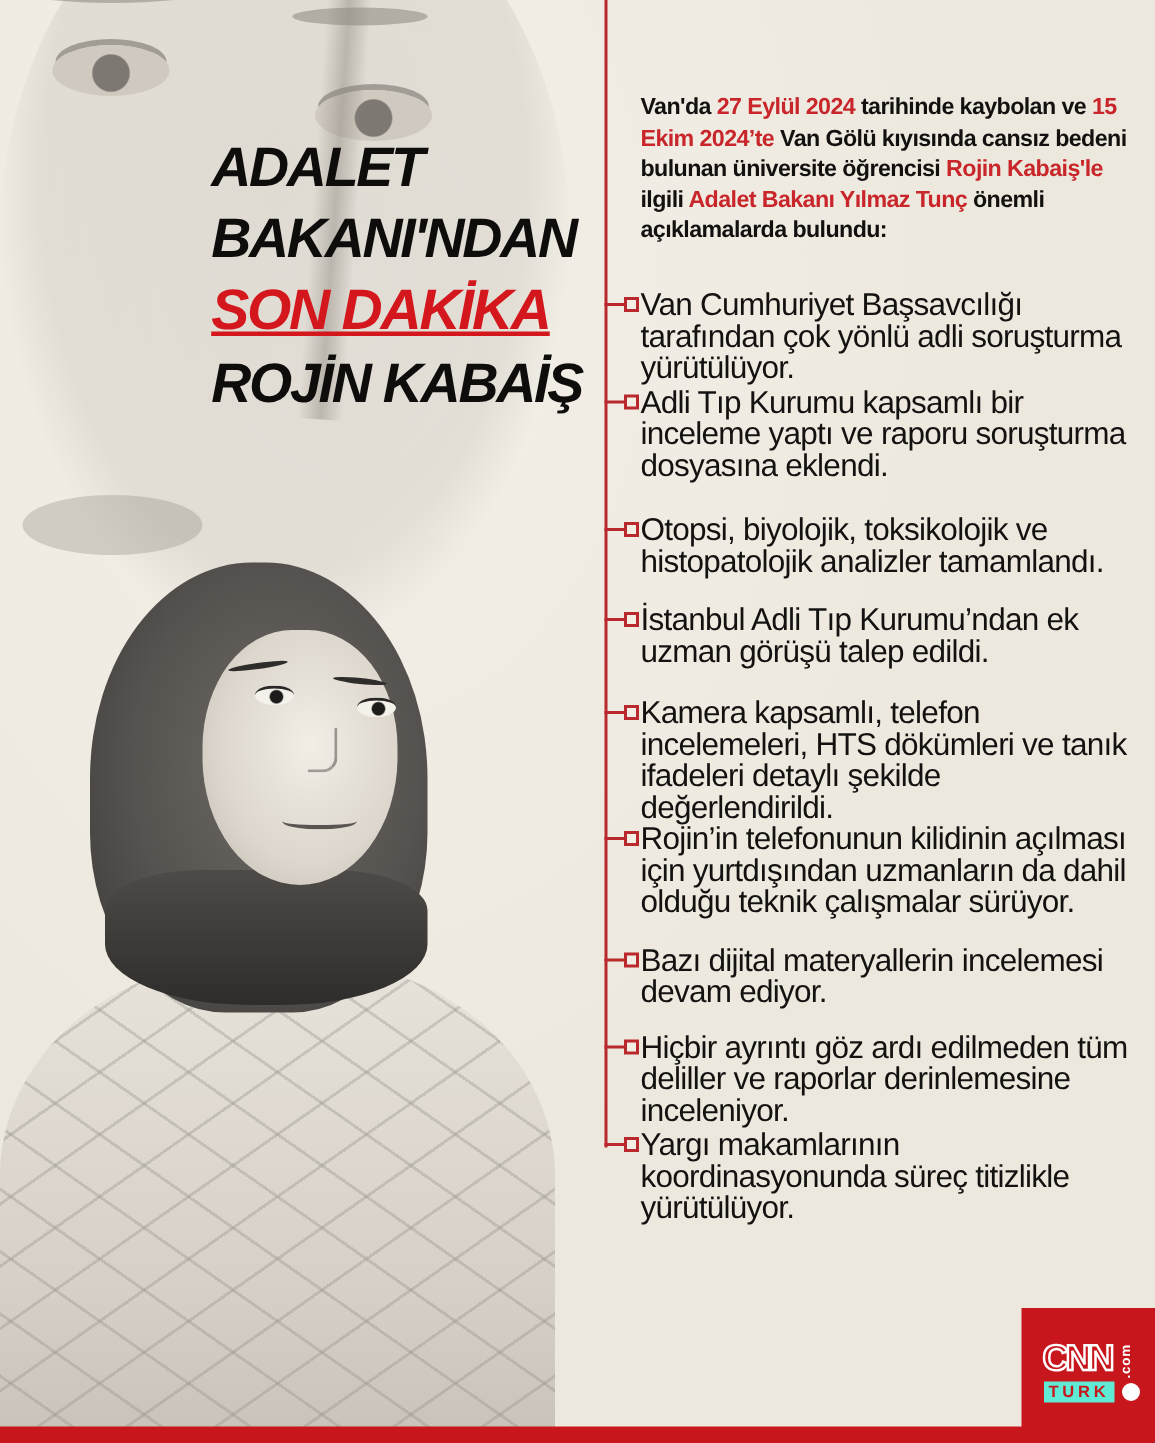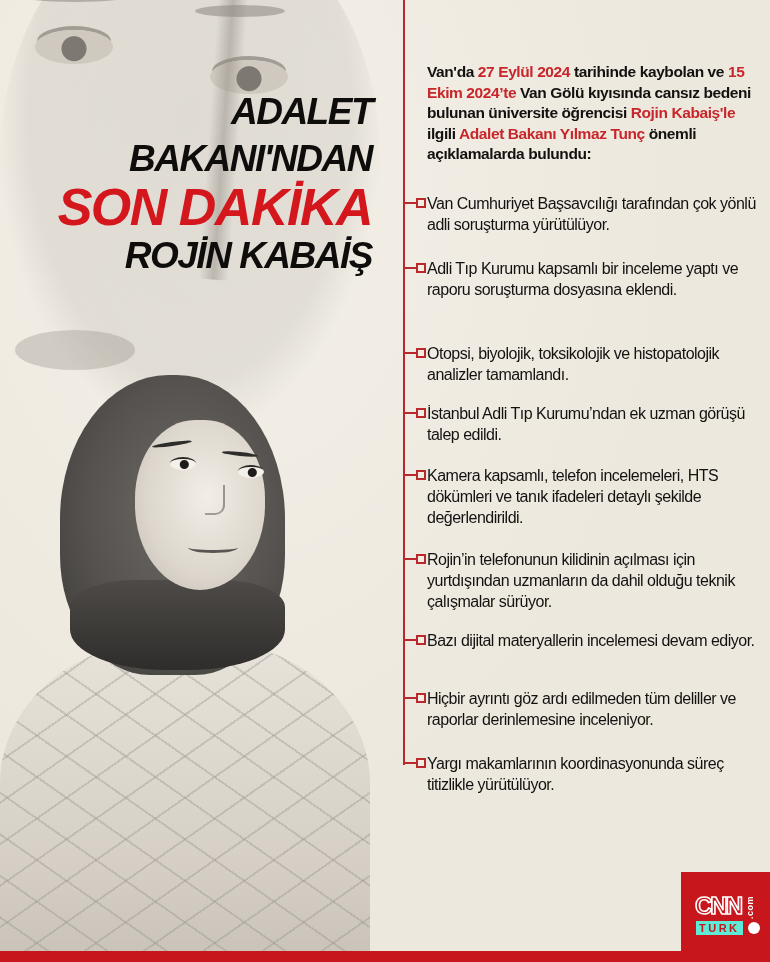--- a/index.html
+++ b/index.html
@@ -34,38 +34,38 @@
   .brow { position:absolute; height:4px; border-radius: 50%; background:#2f2d2b; }
   .nose { position:absolute; left:205px; top:125px; width:18px; height:28px; border-right:2px solid rgba(70,66,62,0.5); border-bottom:2px solid rgba(70,66,62,0.45); border-radius: 0 0 10px 0; }
   .mouth { position:absolute; left:188px; top:182px; width:50px; height:8px; border-radius:50%; border-bottom: 3px solid #5a5551; }
   .top-shirt { position:absolute; left:0; top:280px; width:370px; height:320px; border-radius: 45% 45% 0 0;
      background:
        repeating-linear-gradient(35deg, rgba(150,145,138,0.35) 0 2px, rgba(0,0,0,0) 2px 34px),
        repeating-linear-gradient(-35deg, rgba(150,145,138,0.35) 0 2px, rgba(0,0,0,0) 2px 34px),
        linear-gradient(180deg, #e8e3da, #d5cfc5 70%, #c8c2b8); }
 
   
-  .headline { position:absolute; right: 398px; top: 88px; text-align: right; }
+  .headline { position:absolute; right: 382px; top: 88px; }
   .headline div { font-family: "Liberation Sans", sans-serif; font-weight: 700; font-style: italic;
      font-size: 37px; line-height: 47px; letter-spacing: -1.5px; color: #0e0d0c; white-space: nowrap; }
-  .headline .hl-red { color: #d3171d; font-size: 52px; letter-spacing: -1.5px; line-height: 50px; }
+  .headline .hl-red { color: #d3171d; font-size: 38px; letter-spacing: -1.5px; line-height: 50px; text-decoration: underline; }
 
   
   .vline { position:absolute; left: 403px; top: 0; width: 2px; height: 765px; background: #b9282d; }
 
   
   .intro { position:absolute; left: 427px; top: 46px; width: 330px; font-weight: 700; font-size: 15.5px;
      line-height: 20.5px; color: #121110; letter-spacing: -0.4px; margin-top: 16px; }
   .intro .red { color: #c8262b; }
 
   
   .bullet { position:absolute; left: 403px; width: 350px; }
   .bullet .conn { position:absolute; left: 0; top: 9px; width: 14px; height: 2px; background:#b9282d; }
   .bullet .mark { position:absolute; left: 13px; top: 5px; width: 6px; height: 6px; border: 2px solid #b9282d; background: #f3eee4; }
-  .bullet .txt { position:absolute; left: 24px; top: 0; width: 330px; font-size: 16px; line-height: 21px;
+  .bullet .txt { position:absolute; left: 24px; top: 0; width: 330px; font-size: 21px; line-height: 21px;
      color:#131211; letter-spacing: -0.5px; }
 
   
   .bottom-bar { position:absolute; left:0; top: 951px; width: 770px; height: 11px; background:#c8161d; }
   .logo-box { position:absolute; left: 681px; top: 872px; width: 89px; height: 90px; background:#c8161d; }
   .logo-cnn { position:absolute; left: 14px; top: 22px; font-family:"Liberation Sans", sans-serif; font-weight:700;
      font-size: 24px; line-height: 24px; color: transparent; -webkit-text-stroke: 1.6px #ffffff; letter-spacing: -2px; }
   .logo-turk { position:absolute; left: 15px; top: 49px; height: 14px; padding: 0 3px; background:#5eead4; color:#c8161d;
      font-weight:700; font-size: 11px; line-height: 14px; letter-spacing: 2.5px; }
   .logo-dot { position:absolute; left: 67px; top: 50px; width: 12px; height: 12px; border-radius:50%; background:#ffffff; }

